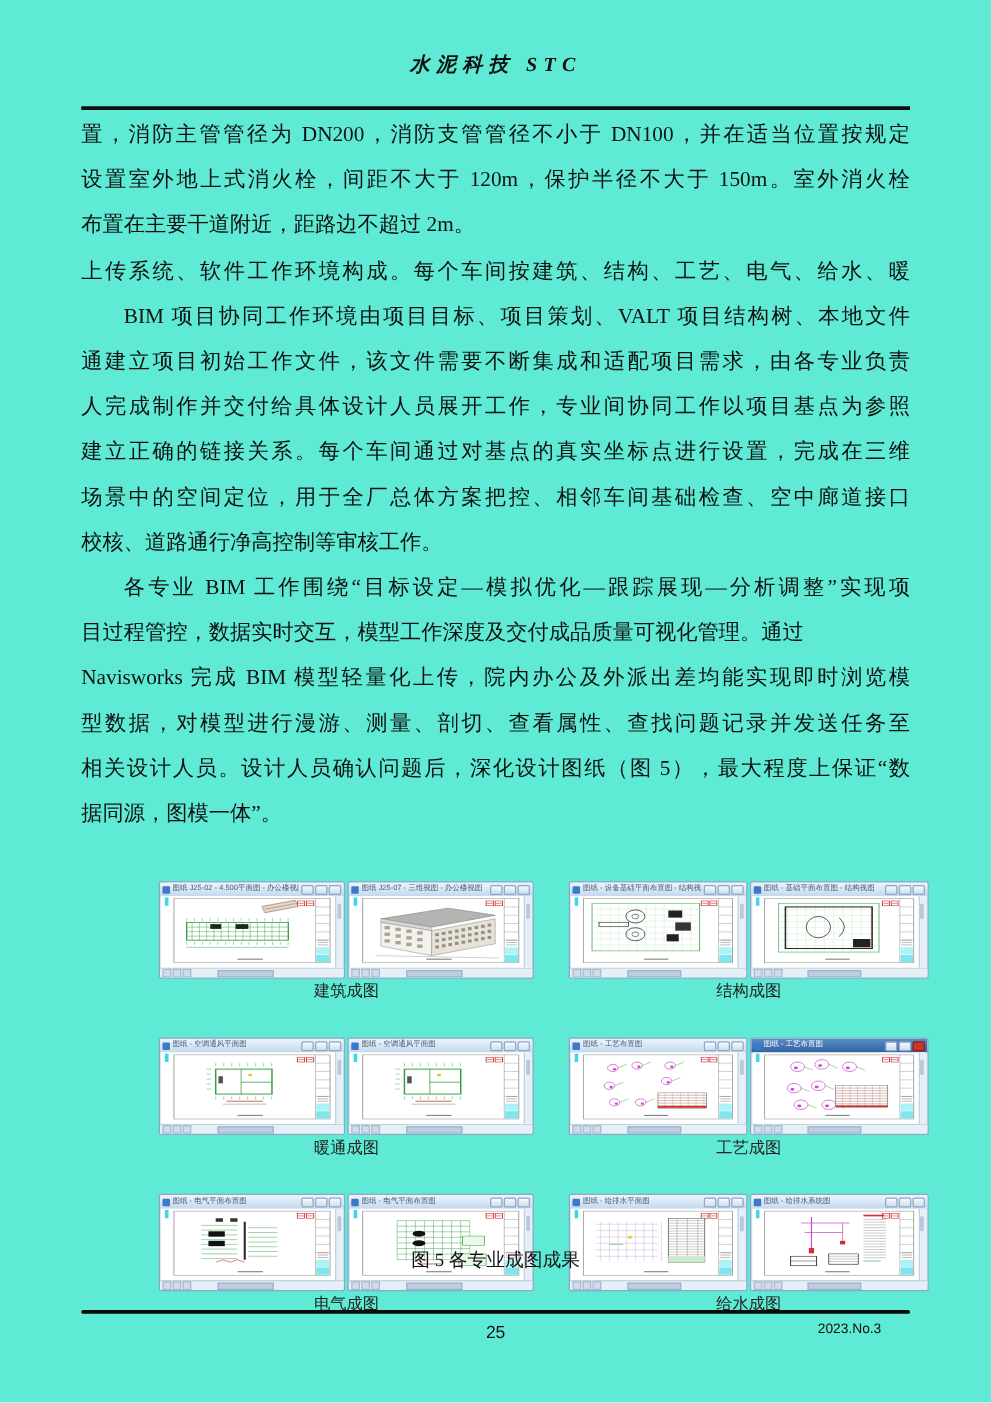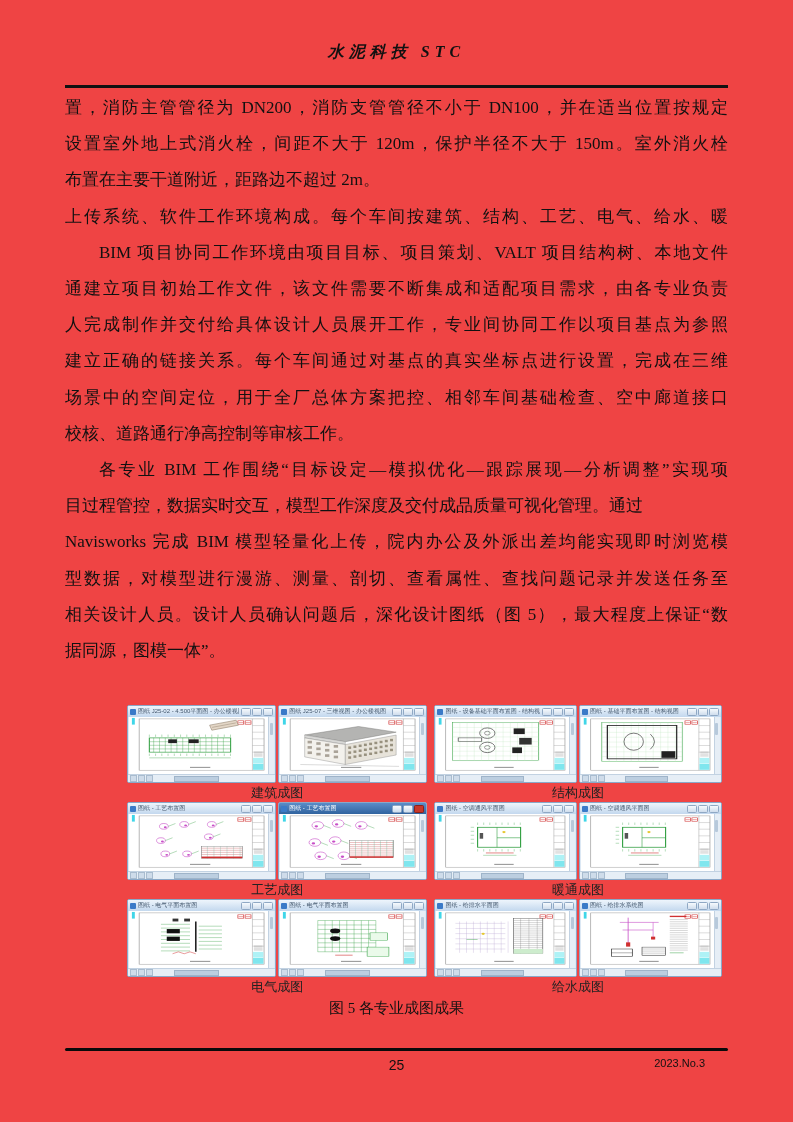--- a/index.html
+++ b/index.html
@@ -1,32 +1,32 @@
 <!DOCTYPE html>
 <html><head>
 <meta charset="utf-8">
 <style>
   html,body{margin:0;padding:0;background:#fff;}
-  .page{position:relative;width:793px;height:1122px;background:#ef4444;overflow:hidden;
+  .page{position:relative;width:793px;height:1122px;background:#5eead4;overflow:hidden;
         font-family:"Liberation Serif","DejaVu Serif",serif;color:#111;}
   
   .header-title{position:absolute;top:42px;left:0;width:100%;text-align:center;
 . font-size:23px;font-weight:700;font-style:italic;letter-spacing:5px;}
   .header-rule{position:absolute;top:85px;left:65px;width:663px;height:2.5px;background:#111;}
   
   .body-flow{position:absolute;top:90px;left:65px;width:663px;}
   .line{font-size:17px;line-height:36.2px;text-align:justify;text-align-last:justify;
         text-justify:inter-character;}
   .line.noj{text-align-last:left;}
   .line.ind{text-indent:34px;}
   .h2{font-family:"Liberation Sans","DejaVu Sans",sans-serif;font-weight:700;
       font-size:18px;line-height:36.2px;}
   
   .figure{position:absolute;top:705px;left:127px;width:540px;
-          display:grid;grid-template-columns:1fr 1fr;column-gap:7px;row-gap:0;}
+          display:grid;grid-template-columns:1fr 1fr;column-gap:7px;row-gap:0;gap:28px;}
   .panel{display:flex;flex-direction:column;}
   .win-row{display:flex;gap:2px;height:78px;}
   .cadwin{flex:1;display:flex;flex-direction:column;border:1px solid #8aa8c8;border-radius:2px;
           background:#dce8f4;overflow:hidden;min-width:0;}
   .tbar{height:11px;display:flex;align-items:center;gap:2px;padding:0 2px;
         background:linear-gradient(#eef5fc,#c3d8ee);}
   .tbar.active{background:linear-gradient(#5a8cc8,#30639f);}
   .wicon{width:6px;height:6px;background:#3a7ac8;border-radius:1px;flex:0 0 auto;}
   .wtitle{flex:1;font-family:"Liberation Sans","DejaVu Sans",sans-serif;font-size:6px;
           color:#44586e;white-space:nowrap;overflow:hidden;line-height:11px;}
@@ -412,20 +412,167 @@
        </div>
           </div>
         </div>
         <div class="pcaption">结构成图</div>
       </div>
       <div class="panel">
         <div class="win-row">
           <div class="cadwin">
             <div class="tbar">
          <span class="wicon"></span>
+         <span class="wtitle">图纸 - 空调通风平面图</span>
+         <span class="wbtns">
+           <span class="wbtn"></span>
+           <span class="wbtn"></span>
+           <span class="wbtn"></span>
+         </span>
+       </div>
+       <div class="canvas">
+         <svg viewBox="0 0 100 60" preserveAspectRatio="none">
+    <rect x="0" y="0" width="100" height="60" fill="#fff"></rect>
+    <rect x="2" y="1" width="2" height="7" fill="#3fd6e8"></rect>
+    <rect x="7" y="2" width="86" height="54" fill="#fff" stroke="#9a9a9a" stroke-width="0.5"></rect>
+    <line x1="85" y1="2" x2="85" y2="56" stroke="#999" stroke-width="0.4"></line>
+                <line x1="85" y1="9.0" x2="93" y2="9.0" stroke="#999" stroke-width="0.3"></line>
+                <line x1="85" y1="16.0" x2="93" y2="16.0" stroke="#999" stroke-width="0.3"></line>
+                <line x1="85" y1="23.0" x2="93" y2="23.0" stroke="#999" stroke-width="0.3"></line>
+                <line x1="85" y1="30.0" x2="93" y2="30.0" stroke="#999" stroke-width="0.3"></line>
+                <line x1="85" y1="37.0" x2="93" y2="37.0" stroke="#999" stroke-width="0.3"></line>
+                <line x1="86" y1="37.0" x2="92" y2="37.0" stroke="#666" stroke-width="0.3"></line>
+                <line x1="86" y1="39.0" x2="92" y2="39.0" stroke="#666" stroke-width="0.3"></line>
+                <line x1="86" y1="41.0" x2="92" y2="41.0" stroke="#666" stroke-width="0.3"></line>
+                <rect x="85.4" y="43" width="7.2" height="6" fill="#aef2f6"></rect>
+    <rect x="85.4" y="49.4" width="7.2" height="6.2" fill="#7fe6ee"></rect>
+    <rect x="75" y="4" width="4" height="4" fill="none" stroke="#d03030" stroke-width="0.5"></rect>
+    <rect x="80" y="4" width="4" height="4" fill="none" stroke="#d03030" stroke-width="0.5"></rect>
+    <line x1="75.5" y1="6" x2="78.5" y2="6" stroke="#d03030" stroke-width="0.4"></line>
+    <line x1="80.5" y1="6" x2="83.5" y2="6" stroke="#d03030" stroke-width="0.4"></line>
+    <rect x="42" y="52.5" width="14" height="1" fill="#8a8a8a"></rect>
+                <rect x="30" y="14" width="31" height="21" fill="none" stroke="#2f9e3f" stroke-width="0.8"></rect>
+   <line x1="44" y1="14" x2="44" y2="35" stroke="#2f9e3f" stroke-width="0.5"></line>
+   <line x1="44" y1="25" x2="61" y2="25" stroke="#2f9e3f" stroke-width="0.5"></line>
+   <rect x="31.5" y="20" width="2.5" height="6" fill="#555"></rect>
+   <circle cx="49" cy="19" r="1.2" fill="#e6c832"></circle>
+                <line x1="30.0" y1="9" x2="30.0" y2="11.5" stroke="#2f9e3f" stroke-width="0.3"></line>
+                <line x1="34.4" y1="9" x2="34.4" y2="11.5" stroke="#2f9e3f" stroke-width="0.3"></line>
+                <line x1="38.8" y1="9" x2="38.8" y2="11.5" stroke="#2f9e3f" stroke-width="0.3"></line>
+                <line x1="43.2" y1="9" x2="43.2" y2="11.5" stroke="#2f9e3f" stroke-width="0.3"></line>
+                <line x1="47.6" y1="9" x2="47.6" y2="11.5" stroke="#2f9e3f" stroke-width="0.3"></line>
+                <line x1="52.0" y1="9" x2="52.0" y2="11.5" stroke="#2f9e3f" stroke-width="0.3"></line>
+                <line x1="56.4" y1="9" x2="56.4" y2="11.5" stroke="#2f9e3f" stroke-width="0.3"></line>
+                <line x1="60.8" y1="9" x2="60.8" y2="11.5" stroke="#2f9e3f" stroke-width="0.3"></line>
+                <line x1="30.0" y1="37" x2="30.0" y2="39.5" stroke="#2f9e3f" stroke-width="0.3"></line>
+                <line x1="34.4" y1="37" x2="34.4" y2="39.5" stroke="#2f9e3f" stroke-width="0.3"></line>
+                <line x1="38.8" y1="37" x2="38.8" y2="39.5" stroke="#2f9e3f" stroke-width="0.3"></line>
+                <line x1="43.2" y1="37" x2="43.2" y2="39.5" stroke="#2f9e3f" stroke-width="0.3"></line>
+                <line x1="47.6" y1="37" x2="47.6" y2="39.5" stroke="#2f9e3f" stroke-width="0.3"></line>
+                <line x1="52.0" y1="37" x2="52.0" y2="39.5" stroke="#2f9e3f" stroke-width="0.3"></line>
+                <line x1="56.4" y1="37" x2="56.4" y2="39.5" stroke="#2f9e3f" stroke-width="0.3"></line>
+                <line x1="60.8" y1="37" x2="60.8" y2="39.5" stroke="#2f9e3f" stroke-width="0.3"></line>
+                <line x1="25" y1="14.0" x2="27.5" y2="14.0" stroke="#2f9e3f" stroke-width="0.3"></line>
+                <line x1="25" y1="18.2" x2="27.5" y2="18.2" stroke="#2f9e3f" stroke-width="0.3"></line>
+                <line x1="25" y1="22.4" x2="27.5" y2="22.4" stroke="#2f9e3f" stroke-width="0.3"></line>
+                <line x1="25" y1="26.6" x2="27.5" y2="26.6" stroke="#2f9e3f" stroke-width="0.3"></line>
+                <line x1="25" y1="30.8" x2="27.5" y2="30.8" stroke="#2f9e3f" stroke-width="0.3"></line>
+                <line x1="36" y1="41" x2="56" y2="41" stroke="#d03030" stroke-width="0.5"></line>
+      <line x1="34" y1="43.5" x2="58" y2="43.5" stroke="#2f9e3f" stroke-width="0.3"></line>
+              </svg>
+         <span class="vscroll">
+                <span class="vthumb"></span>
+              </span>
+       </div>
+       <div class="hscroll">
+         <span class="hs-btn"></span>
+         <span class="hs-btn"></span>
+         <span class="hs-btn"></span>
+         <span class="hs-thumb"></span>
+       </div>
+          </div>
+          <div class="cadwin">
+            <div class="tbar">
+         <span class="wicon"></span>
+         <span class="wtitle">图纸 - 空调通风平面图</span>
+         <span class="wbtns">
+           <span class="wbtn"></span>
+           <span class="wbtn"></span>
+           <span class="wbtn"></span>
+         </span>
+       </div>
+       <div class="canvas">
+         <svg viewBox="0 0 100 60" preserveAspectRatio="none">
+    <rect x="0" y="0" width="100" height="60" fill="#fff"></rect>
+    <rect x="2" y="1" width="2" height="7" fill="#3fd6e8"></rect>
+    <rect x="7" y="2" width="86" height="54" fill="#fff" stroke="#9a9a9a" stroke-width="0.5"></rect>
+    <line x1="85" y1="2" x2="85" y2="56" stroke="#999" stroke-width="0.4"></line>
+                <line x1="85" y1="9.0" x2="93" y2="9.0" stroke="#999" stroke-width="0.3"></line>
+                <line x1="85" y1="16.0" x2="93" y2="16.0" stroke="#999" stroke-width="0.3"></line>
+                <line x1="85" y1="23.0" x2="93" y2="23.0" stroke="#999" stroke-width="0.3"></line>
+                <line x1="85" y1="30.0" x2="93" y2="30.0" stroke="#999" stroke-width="0.3"></line>
+                <line x1="85" y1="37.0" x2="93" y2="37.0" stroke="#999" stroke-width="0.3"></line>
+                <line x1="86" y1="37.0" x2="92" y2="37.0" stroke="#666" stroke-width="0.3"></line>
+                <line x1="86" y1="39.0" x2="92" y2="39.0" stroke="#666" stroke-width="0.3"></line>
+                <line x1="86" y1="41.0" x2="92" y2="41.0" stroke="#666" stroke-width="0.3"></line>
+                <rect x="85.4" y="43" width="7.2" height="6" fill="#aef2f6"></rect>
+    <rect x="85.4" y="49.4" width="7.2" height="6.2" fill="#7fe6ee"></rect>
+    <rect x="75" y="4" width="4" height="4" fill="none" stroke="#d03030" stroke-width="0.5"></rect>
+    <rect x="80" y="4" width="4" height="4" fill="none" stroke="#d03030" stroke-width="0.5"></rect>
+    <line x1="75.5" y1="6" x2="78.5" y2="6" stroke="#d03030" stroke-width="0.4"></line>
+    <line x1="80.5" y1="6" x2="83.5" y2="6" stroke="#d03030" stroke-width="0.4"></line>
+    <rect x="42" y="52.5" width="14" height="1" fill="#8a8a8a"></rect>
+                <rect x="30" y="14" width="31" height="21" fill="none" stroke="#2f9e3f" stroke-width="0.8"></rect>
+   <line x1="44" y1="14" x2="44" y2="35" stroke="#2f9e3f" stroke-width="0.5"></line>
+   <line x1="44" y1="25" x2="61" y2="25" stroke="#2f9e3f" stroke-width="0.5"></line>
+   <rect x="31.5" y="20" width="2.5" height="6" fill="#555"></rect>
+   <circle cx="49" cy="19" r="1.2" fill="#e6c832"></circle>
+                <line x1="30.0" y1="9" x2="30.0" y2="11.5" stroke="#2f9e3f" stroke-width="0.3"></line>
+                <line x1="34.4" y1="9" x2="34.4" y2="11.5" stroke="#2f9e3f" stroke-width="0.3"></line>
+                <line x1="38.8" y1="9" x2="38.8" y2="11.5" stroke="#2f9e3f" stroke-width="0.3"></line>
+                <line x1="43.2" y1="9" x2="43.2" y2="11.5" stroke="#2f9e3f" stroke-width="0.3"></line>
+                <line x1="47.6" y1="9" x2="47.6" y2="11.5" stroke="#2f9e3f" stroke-width="0.3"></line>
+                <line x1="52.0" y1="9" x2="52.0" y2="11.5" stroke="#2f9e3f" stroke-width="0.3"></line>
+                <line x1="56.4" y1="9" x2="56.4" y2="11.5" stroke="#2f9e3f" stroke-width="0.3"></line>
+                <line x1="60.8" y1="9" x2="60.8" y2="11.5" stroke="#2f9e3f" stroke-width="0.3"></line>
+                <line x1="30.0" y1="37" x2="30.0" y2="39.5" stroke="#2f9e3f" stroke-width="0.3"></line>
+                <line x1="34.4" y1="37" x2="34.4" y2="39.5" stroke="#2f9e3f" stroke-width="0.3"></line>
+                <line x1="38.8" y1="37" x2="38.8" y2="39.5" stroke="#2f9e3f" stroke-width="0.3"></line>
+                <line x1="43.2" y1="37" x2="43.2" y2="39.5" stroke="#2f9e3f" stroke-width="0.3"></line>
+                <line x1="47.6" y1="37" x2="47.6" y2="39.5" stroke="#2f9e3f" stroke-width="0.3"></line>
+                <line x1="52.0" y1="37" x2="52.0" y2="39.5" stroke="#2f9e3f" stroke-width="0.3"></line>
+                <line x1="56.4" y1="37" x2="56.4" y2="39.5" stroke="#2f9e3f" stroke-width="0.3"></line>
+                <line x1="60.8" y1="37" x2="60.8" y2="39.5" stroke="#2f9e3f" stroke-width="0.3"></line>
+                <line x1="25" y1="14.0" x2="27.5" y2="14.0" stroke="#2f9e3f" stroke-width="0.3"></line>
+                <line x1="25" y1="18.2" x2="27.5" y2="18.2" stroke="#2f9e3f" stroke-width="0.3"></line>
+                <line x1="25" y1="22.4" x2="27.5" y2="22.4" stroke="#2f9e3f" stroke-width="0.3"></line>
+                <line x1="25" y1="26.6" x2="27.5" y2="26.6" stroke="#2f9e3f" stroke-width="0.3"></line>
+                <line x1="25" y1="30.8" x2="27.5" y2="30.8" stroke="#2f9e3f" stroke-width="0.3"></line>
+                <line x1="36" y1="41" x2="56" y2="41" stroke="#d03030" stroke-width="0.5"></line>
+      <line x1="34" y1="43.5" x2="58" y2="43.5" stroke="#2f9e3f" stroke-width="0.3"></line>
+              </svg>
+         <span class="vscroll">
+                <span class="vthumb"></span>
+              </span>
+       </div>
+       <div class="hscroll">
+         <span class="hs-btn"></span>
+         <span class="hs-btn"></span>
+         <span class="hs-btn"></span>
+         <span class="hs-thumb"></span>
+       </div>
+          </div>
+        </div>
+        <div class="pcaption">暖通成图</div>
+      </div>
+      <div class="panel">
+        <div class="win-row">
+          <div class="cadwin">
+            <div class="tbar">
+         <span class="wicon"></span>
          <span class="wtitle">图纸 - 工艺布置图</span>
          <span class="wbtns">
            <span class="wbtn"></span>
            <span class="wbtn"></span>
            <span class="wbtn"></span>
          </span>
        </div>
        <div class="canvas">
          <svg viewBox="0 0 100 60" preserveAspectRatio="none">
     <rect x="0" y="0" width="100" height="60" fill="#fff"></rect>
@@ -574,167 +721,20 @@
        </div>
           </div>
         </div>
         <div class="pcaption">工艺成图</div>
       </div>
       <div class="panel">
         <div class="win-row">
           <div class="cadwin">
             <div class="tbar">
          <span class="wicon"></span>
-         <span class="wtitle">图纸 - 空调通风平面图</span>
-         <span class="wbtns">
-           <span class="wbtn"></span>
-           <span class="wbtn"></span>
-           <span class="wbtn"></span>
-         </span>
-       </div>
-       <div class="canvas">
-         <svg viewBox="0 0 100 60" preserveAspectRatio="none">
-    <rect x="0" y="0" width="100" height="60" fill="#fff"></rect>
-    <rect x="2" y="1" width="2" height="7" fill="#3fd6e8"></rect>
-    <rect x="7" y="2" width="86" height="54" fill="#fff" stroke="#9a9a9a" stroke-width="0.5"></rect>
-    <line x1="85" y1="2" x2="85" y2="56" stroke="#999" stroke-width="0.4"></line>
-                <line x1="85" y1="9.0" x2="93" y2="9.0" stroke="#999" stroke-width="0.3"></line>
-                <line x1="85" y1="16.0" x2="93" y2="16.0" stroke="#999" stroke-width="0.3"></line>
-                <line x1="85" y1="23.0" x2="93" y2="23.0" stroke="#999" stroke-width="0.3"></line>
-                <line x1="85" y1="30.0" x2="93" y2="30.0" stroke="#999" stroke-width="0.3"></line>
-                <line x1="85" y1="37.0" x2="93" y2="37.0" stroke="#999" stroke-width="0.3"></line>
-                <line x1="86" y1="37.0" x2="92" y2="37.0" stroke="#666" stroke-width="0.3"></line>
-                <line x1="86" y1="39.0" x2="92" y2="39.0" stroke="#666" stroke-width="0.3"></line>
-                <line x1="86" y1="41.0" x2="92" y2="41.0" stroke="#666" stroke-width="0.3"></line>
-                <rect x="85.4" y="43" width="7.2" height="6" fill="#aef2f6"></rect>
-    <rect x="85.4" y="49.4" width="7.2" height="6.2" fill="#7fe6ee"></rect>
-    <rect x="75" y="4" width="4" height="4" fill="none" stroke="#d03030" stroke-width="0.5"></rect>
-    <rect x="80" y="4" width="4" height="4" fill="none" stroke="#d03030" stroke-width="0.5"></rect>
-    <line x1="75.5" y1="6" x2="78.5" y2="6" stroke="#d03030" stroke-width="0.4"></line>
-    <line x1="80.5" y1="6" x2="83.5" y2="6" stroke="#d03030" stroke-width="0.4"></line>
-    <rect x="42" y="52.5" width="14" height="1" fill="#8a8a8a"></rect>
-                <rect x="30" y="14" width="31" height="21" fill="none" stroke="#2f9e3f" stroke-width="0.8"></rect>
-   <line x1="44" y1="14" x2="44" y2="35" stroke="#2f9e3f" stroke-width="0.5"></line>
-   <line x1="44" y1="25" x2="61" y2="25" stroke="#2f9e3f" stroke-width="0.5"></line>
-   <rect x="31.5" y="20" width="2.5" height="6" fill="#555"></rect>
-   <circle cx="49" cy="19" r="1.2" fill="#e6c832"></circle>
-                <line x1="30.0" y1="9" x2="30.0" y2="11.5" stroke="#2f9e3f" stroke-width="0.3"></line>
-                <line x1="34.4" y1="9" x2="34.4" y2="11.5" stroke="#2f9e3f" stroke-width="0.3"></line>
-                <line x1="38.8" y1="9" x2="38.8" y2="11.5" stroke="#2f9e3f" stroke-width="0.3"></line>
-                <line x1="43.2" y1="9" x2="43.2" y2="11.5" stroke="#2f9e3f" stroke-width="0.3"></line>
-                <line x1="47.6" y1="9" x2="47.6" y2="11.5" stroke="#2f9e3f" stroke-width="0.3"></line>
-                <line x1="52.0" y1="9" x2="52.0" y2="11.5" stroke="#2f9e3f" stroke-width="0.3"></line>
-                <line x1="56.4" y1="9" x2="56.4" y2="11.5" stroke="#2f9e3f" stroke-width="0.3"></line>
-                <line x1="60.8" y1="9" x2="60.8" y2="11.5" stroke="#2f9e3f" stroke-width="0.3"></line>
-                <line x1="30.0" y1="37" x2="30.0" y2="39.5" stroke="#2f9e3f" stroke-width="0.3"></line>
-                <line x1="34.4" y1="37" x2="34.4" y2="39.5" stroke="#2f9e3f" stroke-width="0.3"></line>
-                <line x1="38.8" y1="37" x2="38.8" y2="39.5" stroke="#2f9e3f" stroke-width="0.3"></line>
-                <line x1="43.2" y1="37" x2="43.2" y2="39.5" stroke="#2f9e3f" stroke-width="0.3"></line>
-                <line x1="47.6" y1="37" x2="47.6" y2="39.5" stroke="#2f9e3f" stroke-width="0.3"></line>
-                <line x1="52.0" y1="37" x2="52.0" y2="39.5" stroke="#2f9e3f" stroke-width="0.3"></line>
-                <line x1="56.4" y1="37" x2="56.4" y2="39.5" stroke="#2f9e3f" stroke-width="0.3"></line>
-                <line x1="60.8" y1="37" x2="60.8" y2="39.5" stroke="#2f9e3f" stroke-width="0.3"></line>
-                <line x1="25" y1="14.0" x2="27.5" y2="14.0" stroke="#2f9e3f" stroke-width="0.3"></line>
-                <line x1="25" y1="18.2" x2="27.5" y2="18.2" stroke="#2f9e3f" stroke-width="0.3"></line>
-                <line x1="25" y1="22.4" x2="27.5" y2="22.4" stroke="#2f9e3f" stroke-width="0.3"></line>
-                <line x1="25" y1="26.6" x2="27.5" y2="26.6" stroke="#2f9e3f" stroke-width="0.3"></line>
-                <line x1="25" y1="30.8" x2="27.5" y2="30.8" stroke="#2f9e3f" stroke-width="0.3"></line>
-                <line x1="36" y1="41" x2="56" y2="41" stroke="#d03030" stroke-width="0.5"></line>
-      <line x1="34" y1="43.5" x2="58" y2="43.5" stroke="#2f9e3f" stroke-width="0.3"></line>
-              </svg>
-         <span class="vscroll">
-                <span class="vthumb"></span>
-              </span>
-       </div>
-       <div class="hscroll">
-         <span class="hs-btn"></span>
-         <span class="hs-btn"></span>
-         <span class="hs-btn"></span>
-         <span class="hs-thumb"></span>
-       </div>
-          </div>
-          <div class="cadwin">
-            <div class="tbar">
-         <span class="wicon"></span>
-         <span class="wtitle">图纸 - 空调通风平面图</span>
-         <span class="wbtns">
-           <span class="wbtn"></span>
-           <span class="wbtn"></span>
-           <span class="wbtn"></span>
-         </span>
-       </div>
-       <div class="canvas">
-         <svg viewBox="0 0 100 60" preserveAspectRatio="none">
-    <rect x="0" y="0" width="100" height="60" fill="#fff"></rect>
-    <rect x="2" y="1" width="2" height="7" fill="#3fd6e8"></rect>
-    <rect x="7" y="2" width="86" height="54" fill="#fff" stroke="#9a9a9a" stroke-width="0.5"></rect>
-    <line x1="85" y1="2" x2="85" y2="56" stroke="#999" stroke-width="0.4"></line>
-                <line x1="85" y1="9.0" x2="93" y2="9.0" stroke="#999" stroke-width="0.3"></line>
-                <line x1="85" y1="16.0" x2="93" y2="16.0" stroke="#999" stroke-width="0.3"></line>
-                <line x1="85" y1="23.0" x2="93" y2="23.0" stroke="#999" stroke-width="0.3"></line>
-                <line x1="85" y1="30.0" x2="93" y2="30.0" stroke="#999" stroke-width="0.3"></line>
-                <line x1="85" y1="37.0" x2="93" y2="37.0" stroke="#999" stroke-width="0.3"></line>
-                <line x1="86" y1="37.0" x2="92" y2="37.0" stroke="#666" stroke-width="0.3"></line>
-                <line x1="86" y1="39.0" x2="92" y2="39.0" stroke="#666" stroke-width="0.3"></line>
-                <line x1="86" y1="41.0" x2="92" y2="41.0" stroke="#666" stroke-width="0.3"></line>
-                <rect x="85.4" y="43" width="7.2" height="6" fill="#aef2f6"></rect>
-    <rect x="85.4" y="49.4" width="7.2" height="6.2" fill="#7fe6ee"></rect>
-    <rect x="75" y="4" width="4" height="4" fill="none" stroke="#d03030" stroke-width="0.5"></rect>
-    <rect x="80" y="4" width="4" height="4" fill="none" stroke="#d03030" stroke-width="0.5"></rect>
-    <line x1="75.5" y1="6" x2="78.5" y2="6" stroke="#d03030" stroke-width="0.4"></line>
-    <line x1="80.5" y1="6" x2="83.5" y2="6" stroke="#d03030" stroke-width="0.4"></line>
-    <rect x="42" y="52.5" width="14" height="1" fill="#8a8a8a"></rect>
-                <rect x="30" y="14" width="31" height="21" fill="none" stroke="#2f9e3f" stroke-width="0.8"></rect>
-   <line x1="44" y1="14" x2="44" y2="35" stroke="#2f9e3f" stroke-width="0.5"></line>
-   <line x1="44" y1="25" x2="61" y2="25" stroke="#2f9e3f" stroke-width="0.5"></line>
-   <rect x="31.5" y="20" width="2.5" height="6" fill="#555"></rect>
-   <circle cx="49" cy="19" r="1.2" fill="#e6c832"></circle>
-                <line x1="30.0" y1="9" x2="30.0" y2="11.5" stroke="#2f9e3f" stroke-width="0.3"></line>
-                <line x1="34.4" y1="9" x2="34.4" y2="11.5" stroke="#2f9e3f" stroke-width="0.3"></line>
-                <line x1="38.8" y1="9" x2="38.8" y2="11.5" stroke="#2f9e3f" stroke-width="0.3"></line>
-                <line x1="43.2" y1="9" x2="43.2" y2="11.5" stroke="#2f9e3f" stroke-width="0.3"></line>
-                <line x1="47.6" y1="9" x2="47.6" y2="11.5" stroke="#2f9e3f" stroke-width="0.3"></line>
-                <line x1="52.0" y1="9" x2="52.0" y2="11.5" stroke="#2f9e3f" stroke-width="0.3"></line>
-                <line x1="56.4" y1="9" x2="56.4" y2="11.5" stroke="#2f9e3f" stroke-width="0.3"></line>
-                <line x1="60.8" y1="9" x2="60.8" y2="11.5" stroke="#2f9e3f" stroke-width="0.3"></line>
-                <line x1="30.0" y1="37" x2="30.0" y2="39.5" stroke="#2f9e3f" stroke-width="0.3"></line>
-                <line x1="34.4" y1="37" x2="34.4" y2="39.5" stroke="#2f9e3f" stroke-width="0.3"></line>
-                <line x1="38.8" y1="37" x2="38.8" y2="39.5" stroke="#2f9e3f" stroke-width="0.3"></line>
-                <line x1="43.2" y1="37" x2="43.2" y2="39.5" stroke="#2f9e3f" stroke-width="0.3"></line>
-                <line x1="47.6" y1="37" x2="47.6" y2="39.5" stroke="#2f9e3f" stroke-width="0.3"></line>
-                <line x1="52.0" y1="37" x2="52.0" y2="39.5" stroke="#2f9e3f" stroke-width="0.3"></line>
-                <line x1="56.4" y1="37" x2="56.4" y2="39.5" stroke="#2f9e3f" stroke-width="0.3"></line>
-                <line x1="60.8" y1="37" x2="60.8" y2="39.5" stroke="#2f9e3f" stroke-width="0.3"></line>
-                <line x1="25" y1="14.0" x2="27.5" y2="14.0" stroke="#2f9e3f" stroke-width="0.3"></line>
-                <line x1="25" y1="18.2" x2="27.5" y2="18.2" stroke="#2f9e3f" stroke-width="0.3"></line>
-                <line x1="25" y1="22.4" x2="27.5" y2="22.4" stroke="#2f9e3f" stroke-width="0.3"></line>
-                <line x1="25" y1="26.6" x2="27.5" y2="26.6" stroke="#2f9e3f" stroke-width="0.3"></line>
-                <line x1="25" y1="30.8" x2="27.5" y2="30.8" stroke="#2f9e3f" stroke-width="0.3"></line>
-                <line x1="36" y1="41" x2="56" y2="41" stroke="#d03030" stroke-width="0.5"></line>
-      <line x1="34" y1="43.5" x2="58" y2="43.5" stroke="#2f9e3f" stroke-width="0.3"></line>
-              </svg>
-         <span class="vscroll">
-                <span class="vthumb"></span>
-              </span>
-       </div>
-       <div class="hscroll">
-         <span class="hs-btn"></span>
-         <span class="hs-btn"></span>
-         <span class="hs-btn"></span>
-         <span class="hs-thumb"></span>
-       </div>
-          </div>
-        </div>
-        <div class="pcaption">暖通成图</div>
-      </div>
-      <div class="panel">
-        <div class="win-row">
-          <div class="cadwin">
-            <div class="tbar">
-         <span class="wicon"></span>
          <span class="wtitle">图纸 - 电气平面布置图</span>
          <span class="wbtns">
            <span class="wbtn"></span>
            <span class="wbtn"></span>
            <span class="wbtn"></span>
          </span>
        </div>
        <div class="canvas">
          <svg viewBox="0 0 100 60" preserveAspectRatio="none">
     <rect x="0" y="0" width="100" height="60" fill="#fff"></rect>

